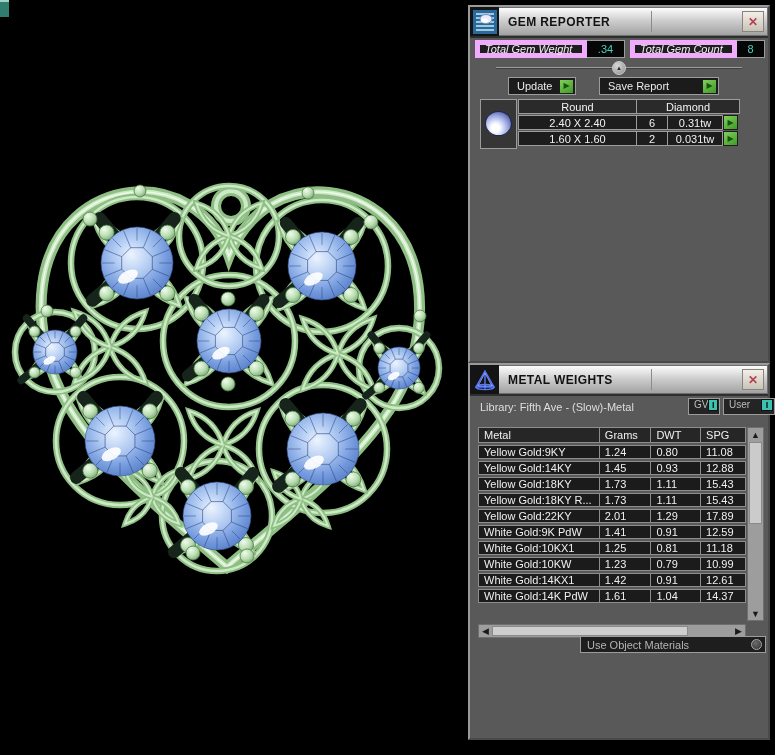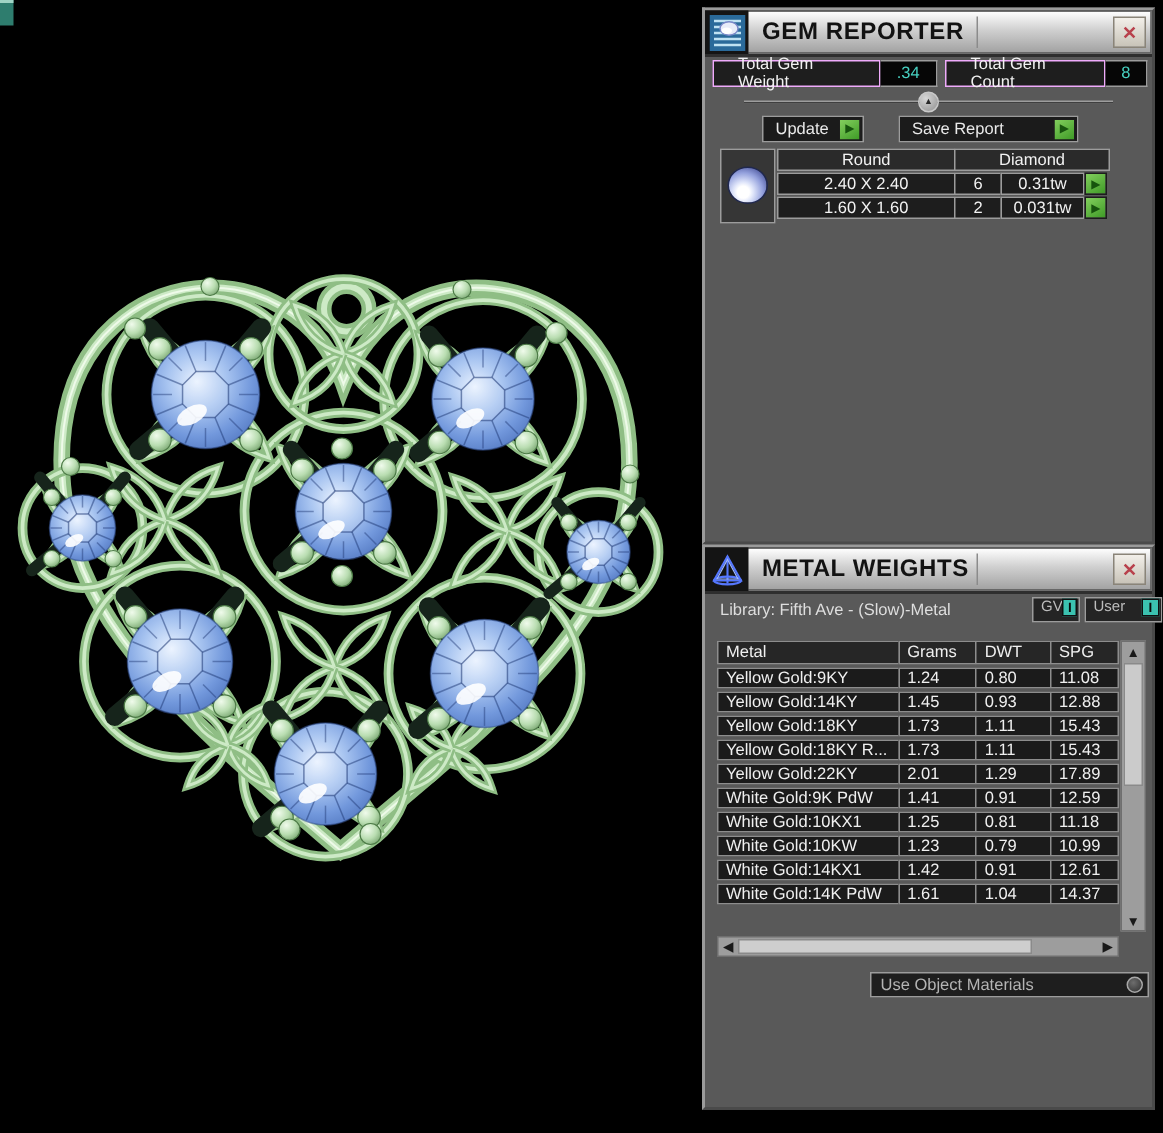--- a/index.html
+++ b/index.html
@@ -9,28 +9,28 @@
   
   .panel{position:absolute;left:468px;width:302px;background:#595959;
          border:2px solid #9a9a9a;border-right-color:#4a4a4a;border-bottom-color:#4a4a4a;
          box-sizing:border-box;}
   .titlebar{height:29px;display:flex;align-items:stretch;background:#1f1f1f;
             border-bottom:2px solid #2e2e2e;}
   .app-icon{flex:0 0 29px;display:flex;align-items:center;justify-content:center;background:#141414;}
   .tbar{flex:1;display:flex;align-items:center;position:relative;
         background:linear-gradient(#fdfdfd,#cfcfcf 45%,#a2a2a2);
         border:1px solid #6e6e6e;border-left:none;}
-  .tbar .ttl{font-size:16px;font-weight:bold;color:#121212;padding-left:9px;letter-spacing:.4px;}
+  .tbar .ttl{font-size:12px;font-weight:bold;color:#121212;padding-left:9px;letter-spacing:.4px;}
   .tbar .tdiv{position:absolute;left:152px;top:3px;bottom:3px;width:1px;background:#8b8b8b;}
   .close-btn{position:absolute;right:3px;top:3px;width:20px;height:19px;
              background:linear-gradient(#f2efe9,#c8c3b8);border:1px solid #8a8478;
              display:flex;align-items:center;justify-content:center;
              color:#b8414c;font-size:12px;font-weight:bold;cursor:default;}
-  .lblbox{background:#1e1e1e;border:1px solid #f0abfc;color:#f2f2f2;
-          display:flex;align-items:center;padding:0 16px;font-size:11px;box-sizing:border-box;}
+  .lblbox{background:#1e1e1e;border:5px solid #f0abfc;color:#f2f2f2;
+          display:flex;align-items:center;padding:0 5px;font-size:11px;box-sizing:border-box;font-style:italic;}
   .valbox{background:#060606;border:1px solid #9c9c9c;border-left:none;color:#47d1c1;
           display:flex;align-items:center;justify-content:center;font-size:11px;box-sizing:border-box;}
   .go-sq{width:15px;height:15px;flex:0 0 15px;margin:0 1px;
          background:linear-gradient(145deg,#83cf5e,#3e9a26);border:1px solid #1d1d1d;
          display:flex;align-items:center;justify-content:center;
          color:#17540e;font-size:8px;line-height:8px;box-sizing:border-box;}
   .cmd-btn{display:flex;align-items:center;justify-content:space-between;
            border:1px solid #9c9c9c;background:#1b1b1b;height:18px;
            font-size:11px;color:#eaeaea;box-sizing:border-box;}
   .cmd-btn .t{padding:0 0 0 8px;white-space:nowrap;}
@@ -96,21 +96,21 @@
   .v-scroll .arr.up{top:0;}
   .v-scroll .arr.dn{bottom:0;}
   .v-thumb{position:absolute;left:1px;right:1px;top:14px;height:82px;background:#cbcbcb;
            border:1px solid #8a8a8a;box-sizing:border-box;}
   .h-scroll{position:absolute;top:259px;left:8px;width:268px;height:14px;background:#9d9d9d;
             border:1px solid #6f6f6f;display:flex;align-items:center;box-sizing:border-box;}
   .h-scroll .arr{flex:0 0 13px;display:flex;align-items:center;justify-content:center;
                  font-size:9px;color:#191919;height:100%;}
   .h-thumb{flex:0 0 196px;height:10px;background:#cecece;border:1px solid #8a8a8a;box-sizing:border-box;}
   .h-spacer{flex:1;}
-  .uom-row{position:absolute;top:283px;left:110px;width:186px;height:17px;
+  .uom-row{position:absolute;top:271px;left:110px;width:186px;height:17px;
            border:1px solid #9c9c9c;background:#1e1e1e;display:flex;align-items:center;
            justify-content:space-between;padding:0 3px 0 6px;color:#b4b4b4;font-size:11px;
            box-sizing:border-box;}
   .uom-circle{width:11px;height:11px;border-radius:50%;border:1px solid #a8a8a8;
               background:radial-gradient(circle at 40% 35%,#6d6d6d,#2f2f2f);box-sizing:border-box;}
   .instruction{position:absolute;top:309px;left:0;right:0;text-align:center;
                color:#e7b71d;font-weight:bold;font-size:12px;line-height:15px;}
   .calc-btn{position:absolute;top:350px;left:100px;width:107px;height:19px;
             border:1px solid #a4d494;background:#0c0c0c;display:flex;align-items:center;
             justify-content:space-between;color:#cdcdcd;font-size:11px;

